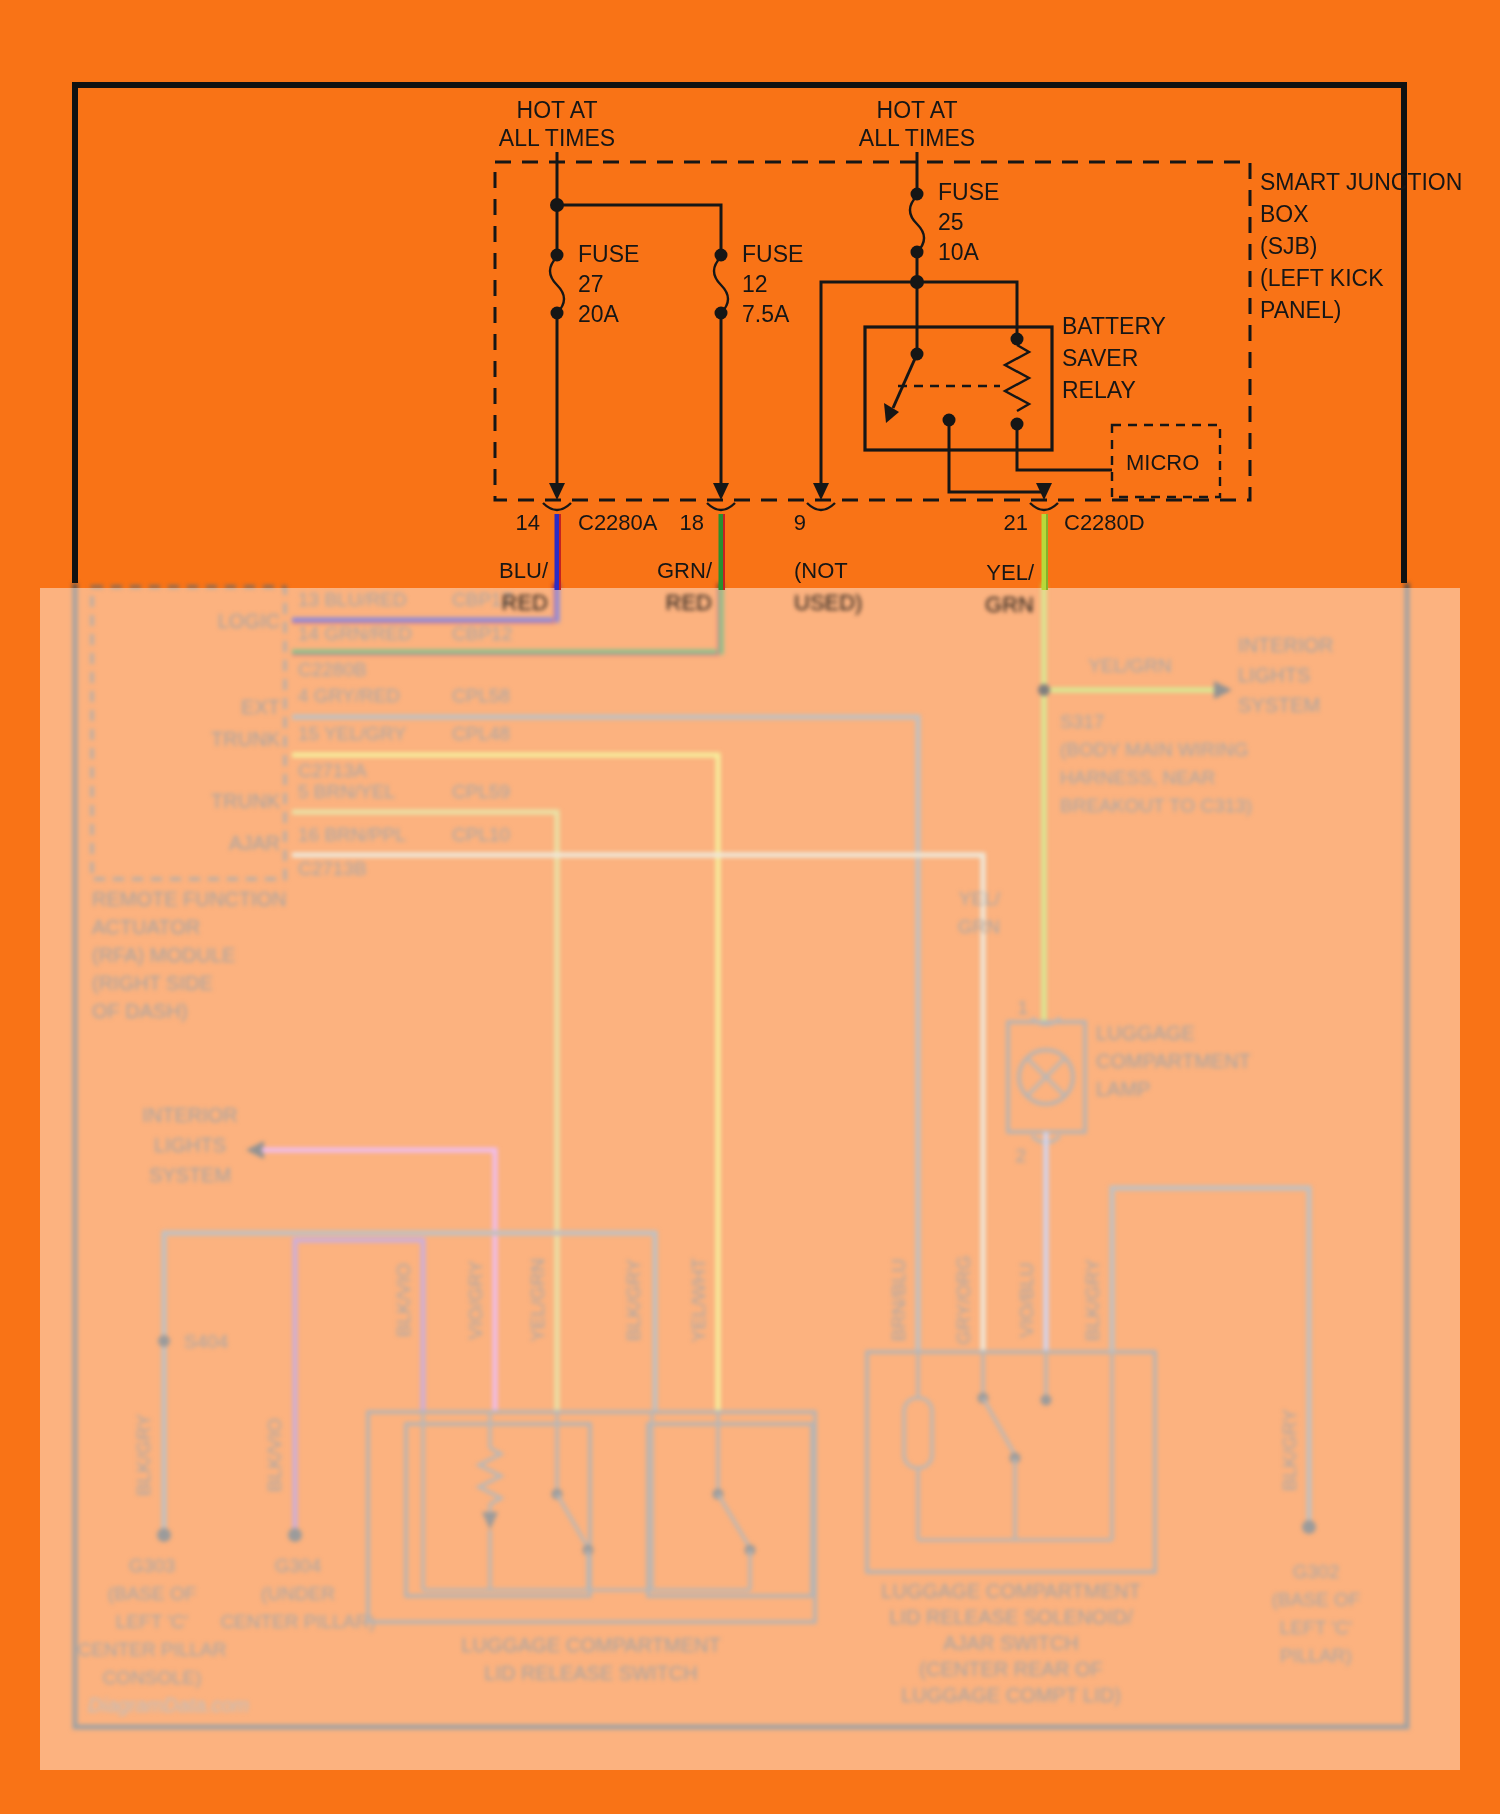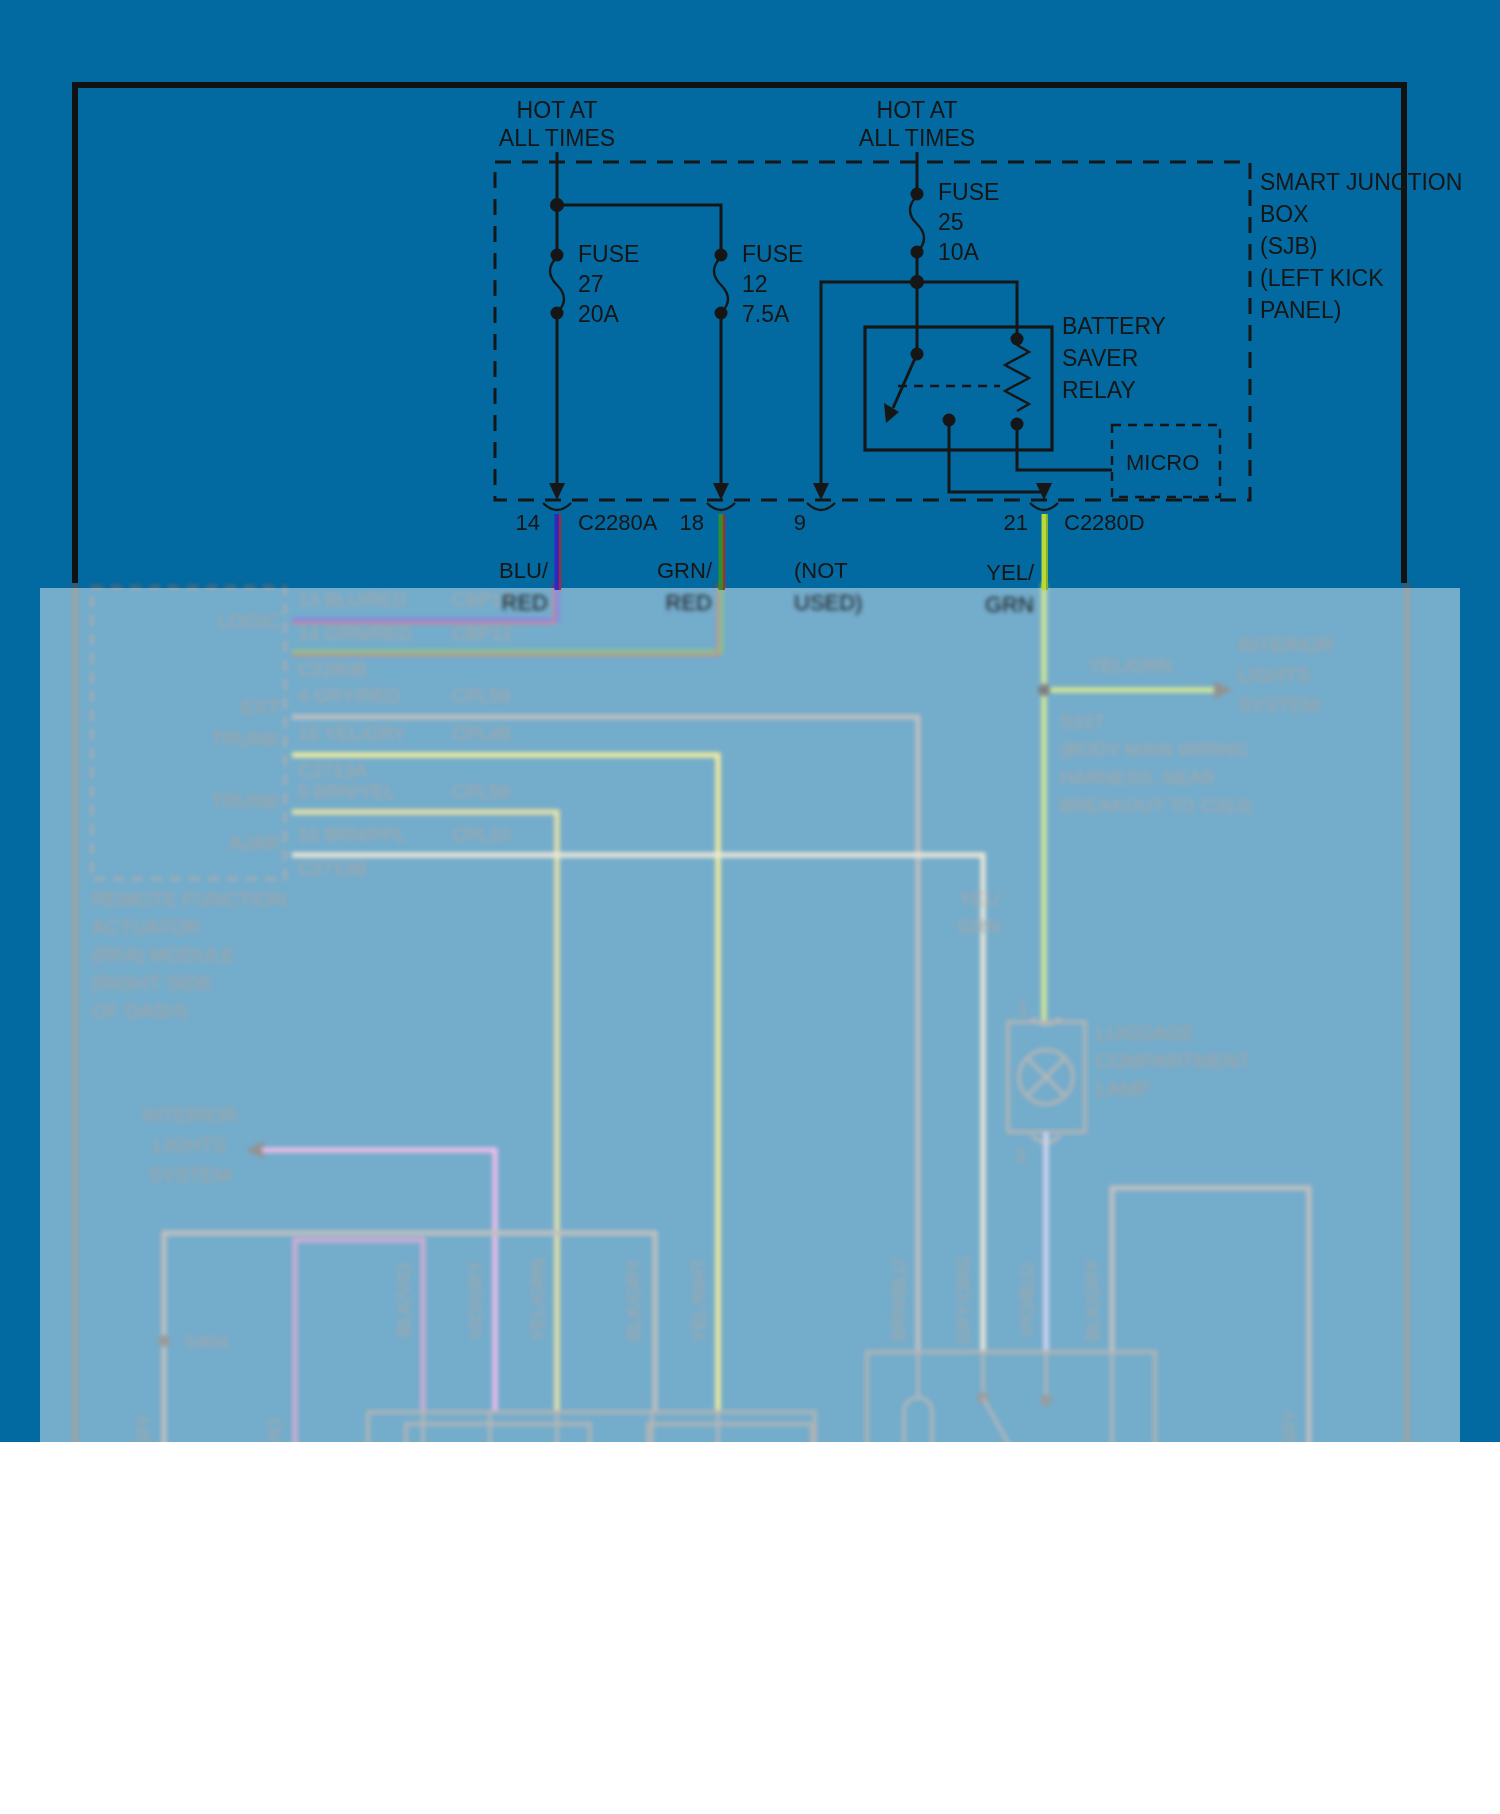--- a/index.html
+++ b/index.html
@@ -1,16 +1,16 @@
 <!DOCTYPE html>
 <html><head>
 <meta charset="utf-8">
 <style>
   html,body{margin:0;padding:0;background:#fff;}
-  .page{width:1500px;height:1442px;position:relative;background:#0369a1;}
+  .page{width:1500px;height:1814px;position:relative;background:#f97316;}
   svg{display:block;}
   text{font-family:"Liberation Sans",sans-serif;fill:#161616;}
   .t23{font-size:23px;}
   .t22{font-size:22px;}
   .mid{text-anchor:middle;}
   .end{text-anchor:end;}
   .bt{font-size:20px;fill:#5a5a5a;}
   .bt2{font-size:19px;fill:#606060;}
   .wm{font-size:20px;font-style:italic;fill:#8a8a8a;}
   .blk{stroke:#161616;stroke-width:3;fill:none;}

